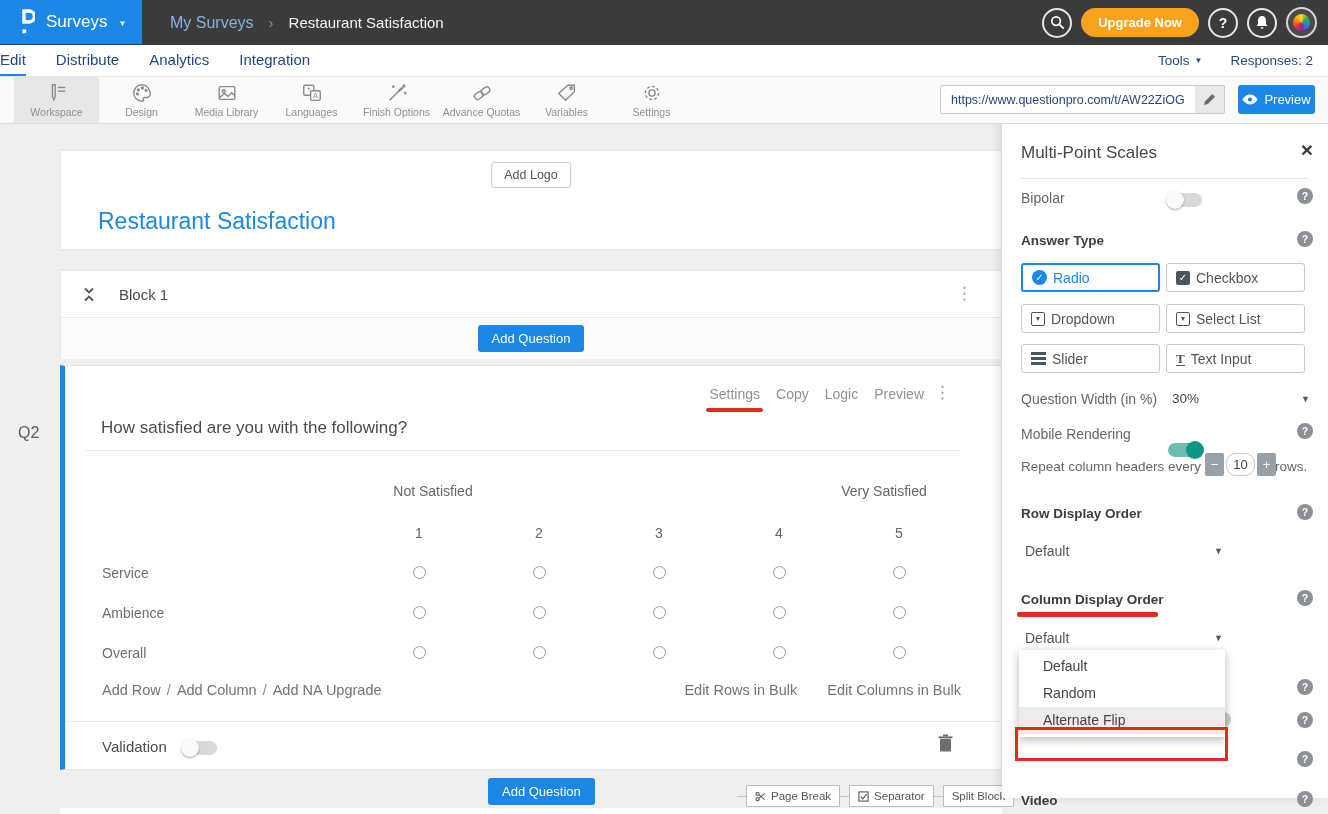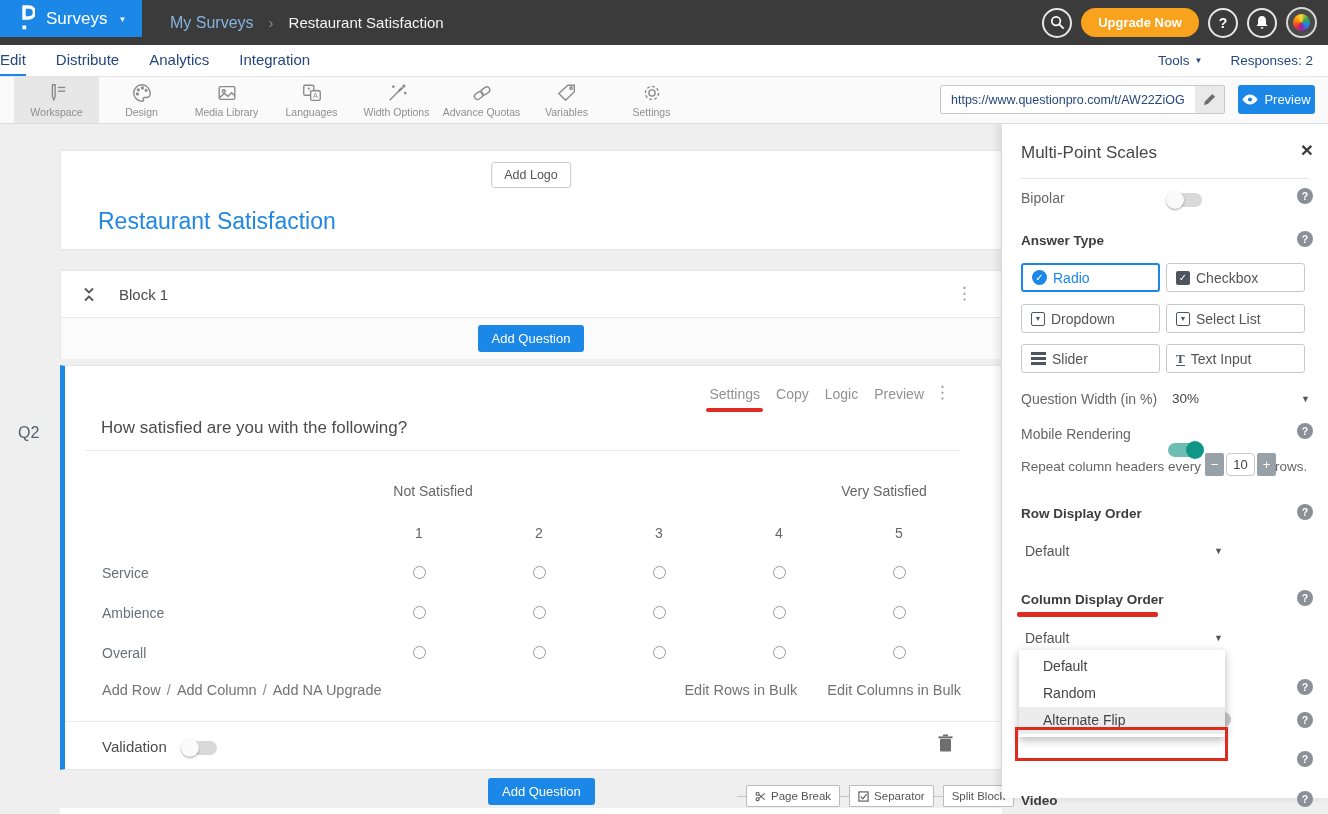--- a/index.html
+++ b/index.html
@@ -1,21 +1,21 @@
 <!DOCTYPE html>
 <html><head>
 <meta charset="utf-8">
 <style>
   html,body{margin:0;padding:0;width:1328px;height:814px;overflow:hidden;
     font-family:"Liberation Sans",sans-serif;background:#efefef;position:relative}
   .pa{position:absolute}
 
   
   .topbar{position:absolute;top:0;left:0;right:0;height:45px;background:#3b3b3b;z-index:40}
-  .logo-box{position:absolute;left:0;top:0;width:142px;height:37px;background:#1b87e6;
+  .logo-box{position:absolute;left:0;top:0;width:142px;height:44px;background:#1b87e6;
     display:flex;align-items:center;gap:11px;padding-left:20px;box-sizing:border-box;cursor:pointer}
   .brand-label{color:#fff;font-size:17px}
   .brand-caret{color:#fff;font-size:8px;margin-top:2px}
   .crumbs{position:absolute;left:170px;top:0;height:45px;display:flex;align-items:center;gap:15px}
   .crumb-parent{color:#85b3de;font-size:16px;cursor:pointer}
   .crumb-sep{color:#909090;font-size:15px}
   .crumb-current{color:#f2f2f2;font-size:15px}
   .top-actions{position:absolute;right:11px;top:0;height:45px;display:flex;align-items:center;gap:9px}
   .circle-btn{width:30px;height:30px;border-radius:50%;border:2px solid rgba(255,255,255,.88);
     display:flex;align-items:center;justify-content:center;box-sizing:border-box;cursor:pointer}
@@ -135,21 +135,21 @@
     display:flex;align-items:center;justify-content:center;color:#4d565e;font-size:7px;flex:none}
   .ic-slider{display:flex;flex-direction:column;gap:2.5px;width:15px;flex:none}
   .ic-slider i{height:2.5px;background:#4d565e;display:block}
   .ic-text{font-size:13px;font-weight:700;color:#4d565e;font-family:"Liberation Serif",serif;
     border-bottom:1.5px solid #4d565e;line-height:13px;flex:none}
   .caret{font-size:9px;color:#555;cursor:pointer}
   .value-text{font-size:13.5px;color:#444}
   .stepper{position:absolute;left:203px;top:330px;display:flex;gap:2px;align-items:center}
   .step-btn{width:19px;height:23px;background:#99a1a8;border-radius:2px;color:#fff;font-size:13px;
     display:flex;align-items:center;justify-content:center;cursor:pointer}
-  .step-input{width:29px;height:23px;border:1px solid #c9c9c9;border-radius:4px;text-align:center;
+  .step-input{width:29px;height:23px;border:1px solid #c9c9c9;border-radius:10px;text-align:center;
     font-size:13px;color:#444;font-family:inherit;outline:0;box-sizing:border-box;padding:0}
   .select-text{font-size:14px;color:#555;cursor:pointer}
   .red-underline{position:absolute;left:15px;top:489px;width:141px;height:5px;background:#e02b20;border-radius:2px}
   .dd-menu{position:absolute;left:17px;top:527px;width:206px;background:#fff;z-index:5;
     box-shadow:0 3px 9px rgba(0,0,0,.28);padding:3px 0}
   .dd-item{height:27px;line-height:27px;padding-left:24px;font-size:14px;color:#444;cursor:pointer}
   .dd-item.highlight{background:#ececec}
   .red-box{position:absolute;left:13px;top:604px;width:213px;height:34px;border:3px solid #e02b20;
     box-sizing:border-box;z-index:6;pointer-events:none}
   .hidden-knob{position:absolute;left:214px;top:589px;width:15px;height:15px;border-radius:50%;
@@ -262,21 +262,21 @@
     <span class="tool-label">Languages</span>
   </div>
   <div class="tool">
     <span style="display:flex">
       <svg width="22" height="22" viewBox="0 0 24 24">
           <line x1="4" y1="20" x2="16" y2="8"></line>
           <line x1="14" y1="10" x2="18" y2="6" stroke-width="2.6"></line>
           <path d="M19.5 2.5v4M17.5 4.5h4M8 3.5v3M6.5 5h3M21 10.5v3M19.5 12h3"></path>
         </svg>
     </span>
-    <span class="tool-label">Width Options</span>
+    <span class="tool-label">Finish Options</span>
   </div>
   <div class="tool">
     <span style="display:flex">
       <svg width="22" height="22" viewBox="0 0 24 24">
           <g transform="rotate(-35 12 12)">
             <rect x="2.5" y="9" width="10" height="6.5" rx="3.2"></rect>
             <rect x="11.5" y="9" width="10" height="6.5" rx="3.2"></rect>
           </g>
         </svg>
     </span>

